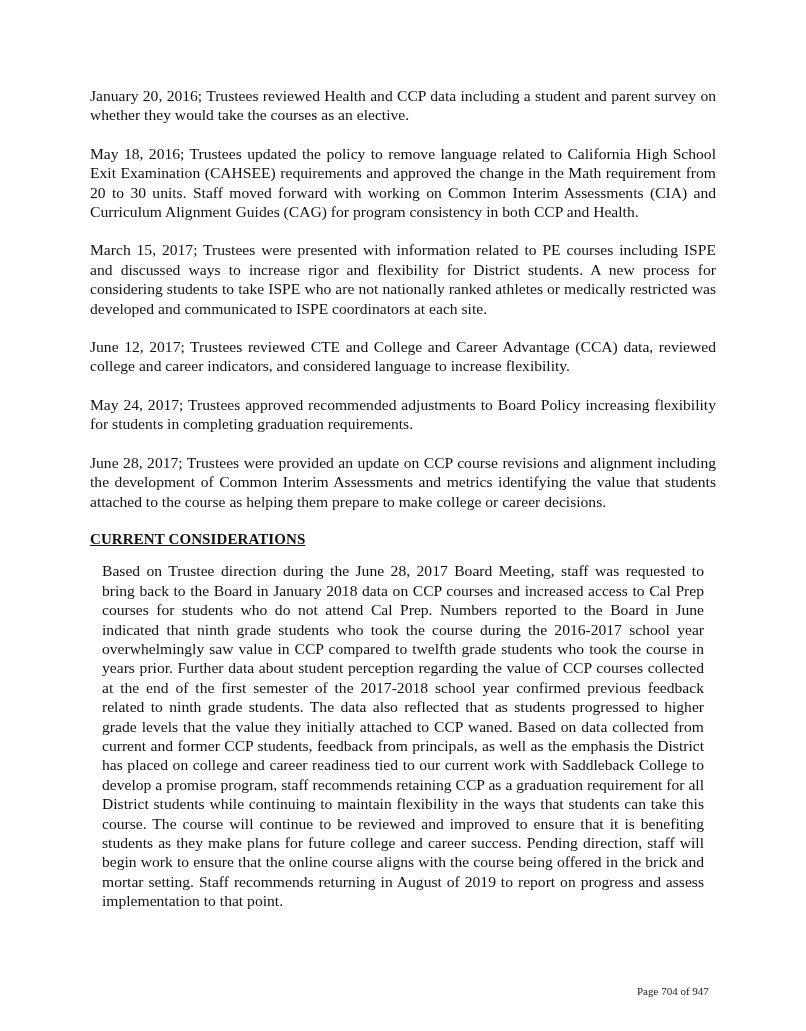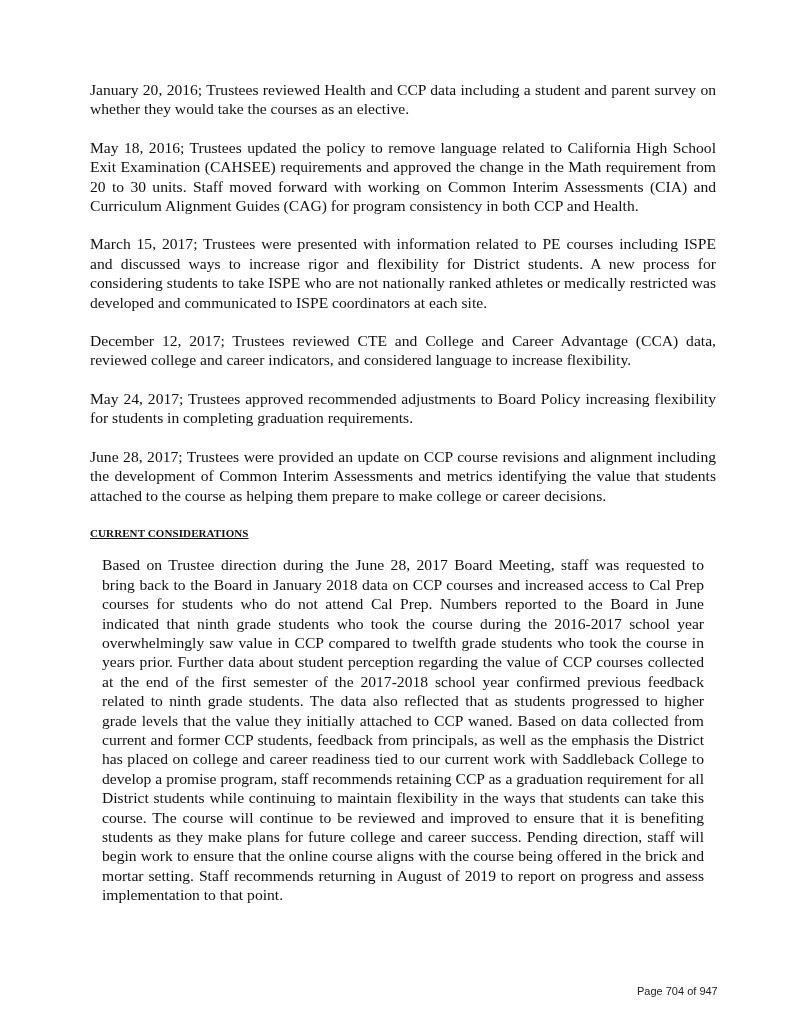--- a/index.html
+++ b/index.html
@@ -11,57 +11,57 @@
     width: 806px;
     height: 1031px;
     position: relative;
     overflow: hidden;
     font-family: "Liberation Serif", "DejaVu Serif", serif;
     color: #111111;
   }
   .content {
     position: absolute;
     left: 90px;
-    top: 80px;
+    top: 86px;
     width: 626px;
     font-size: 15.6px;
     line-height: 19.4px;
   }
   .para {
     margin: 0 0 19px 0;
     text-align: justify;
   }
   .heading {
     font-weight: bold;
     text-decoration: underline;
-    font-size: 11px;
+    font-size: 15px;
     margin: 0 0 10px 0;
     letter-spacing: 0.1px;
   }
   .last-para {
     margin: 12px;
     text-align: justify;
   }
   .page-number {
     position: absolute;
     left: 637px;
     top: 985px;
-    font-family: Liberation Sans, sans-serif;
+    font-family: Liberation Serif, serif;
     font-size: 11px;
     color: #222222;
   }
 </style>
 </head>
 <body>
 
 <div class="content">
   <p class="para">January 20, 2016; Trustees reviewed Health and CCP data including a student and parent survey on whether they would take the courses as an elective.</p>
   <p class="para">May 18, 2016; Trustees updated the policy to remove language related to California High School Exit Examination (CAHSEE) requirements and approved the change in the Math requirement from 20 to 30 units. Staff moved forward with working on Common Interim Assessments (CIA) and Curriculum Alignment Guides (CAG) for program consistency in both CCP and Health.</p>
   <p class="para">March 15, 2017; Trustees were presented with information related to PE courses including ISPE and discussed ways to increase rigor and flexibility for District students. A new process for considering students to take ISPE who are not nationally ranked athletes or medically restricted was developed and communicated to ISPE coordinators at each site.</p>
-  <p class="para">December 12, 2017; Trustees reviewed CTE and College and Career Advantage (CCA) data, reviewed college and career indicators, and considered language to increase flexibility.</p>
+  <p class="para">June 12, 2017; Trustees reviewed CTE and College and Career Advantage (CCA) data, reviewed college and career indicators, and considered language to increase flexibility.</p>
   <p class="para">May 24, 2017; Trustees approved recommended adjustments to Board Policy increasing flexibility for students in completing graduation requirements.</p>
   <p class="para">June 28, 2017; Trustees were provided an update on CCP course revisions and alignment including the development of Common Interim Assessments and metrics identifying the value that students attached to the course as helping them prepare to make college or career decisions.</p>
 
   <div class="heading">CURRENT CONSIDERATIONS</div>
   <p class="last-para">Based on Trustee direction during the June 28, 2017 Board Meeting, staff was requested to bring back to the Board in January 2018 data on CCP courses and increased access to Cal Prep courses for students who do not attend Cal Prep. Numbers reported to the Board in June indicated that ninth grade students who took the course during the 2016-2017 school year overwhelmingly saw value in CCP compared to twelfth grade students who took the course in years prior. Further data about student perception regarding the value of CCP courses collected at the end of the first semester of the 2017-2018 school year confirmed previous feedback related to ninth grade students. The data also reflected that as students progressed to higher grade levels that the value they initially attached to CCP waned. Based on data collected from current and former CCP students, feedback from principals, as well as the emphasis the District has placed on college and career readiness tied to our current work with Saddleback College to develop a promise program, staff recommends retaining CCP as a graduation requirement for all District students while continuing to maintain flexibility in the ways that students can take this course. The course will continue to be reviewed and improved to ensure that it is benefiting students as they make plans for future college and career success. Pending direction, staff will begin work to ensure that the online course aligns with the course being offered in the brick and mortar setting. Staff recommends returning in August of 2019 to report on progress and assess implementation to that point.</p>
 </div>
 
 <div class="page-number">Page 704 of 947</div>
 
 </body></html>

